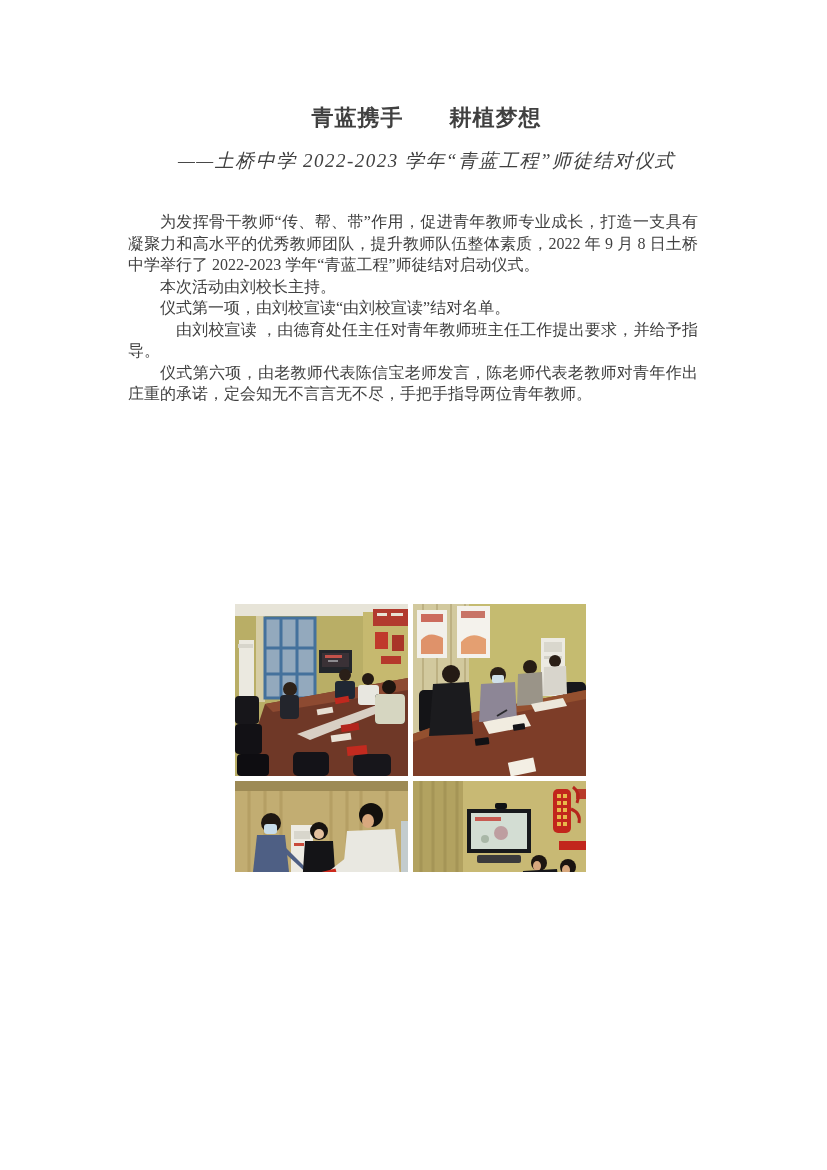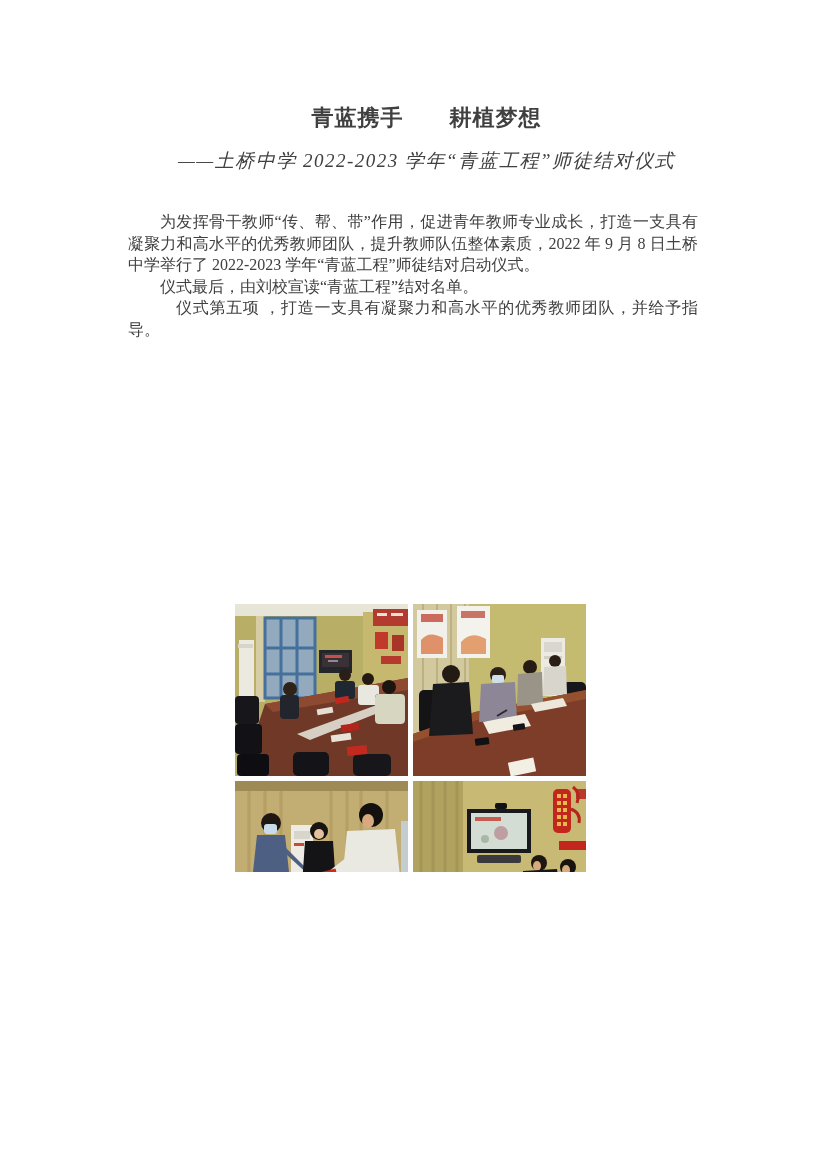--- a/index.html
+++ b/index.html
@@ -59,22 +59,24 @@
 <body>
 
 <div class="page">
 
   <div class="doc-title">青蓝携手　　耕植梦想</div>
 
   <div class="doc-subtitle">——土桥中学 2022-2023 学年“青蓝工程”师徒结对仪式</div>
 
   <div class="doc-body">
     <p>为发挥骨干教师“传、帮、带”作用，促进青年教师专业成长，打造一支具有凝聚力和高水平的优秀教师团队，提升教师队伍整体素质，2022 年 9 月 8 日土桥中学举行了 2022-2023 学年“青蓝工程”师徒结对启动仪式。</p>
-    <p>仪式最后，由刘校宣读“青蓝工程”结对名单。</p>
-    <p class="indent-mid">仪式第五项 ，打造一支具有凝聚力和高水平的优秀教师团队，并给予指导。</p>
+    <p>本次活动由刘校长主持。</p>
+    <p>仪式第一项，由刘校宣读“由刘校宣读”结对名单。</p>
+    <p class="indent-mid">由刘校宣读 ，由德育处任主任对青年教师班主任工作提出要求，并给予指导。</p>
+    <p>仪式第六项，由老教师代表陈信宝老师发言，陈老师代表老教师对青年作出庄重的承诺，定会知无不言言无不尽，手把手指导两位青年教师。</p>
   </div>
 
   <div class="photo-grid">
 
     <figure aria-label="会议室全景：刘校长主持启动仪式，教师围坐会议桌，屏幕显示会议内容">
       <svg viewBox="0 0 173 172" xmlns="http://www.w3.org/2000/svg">
         <rect width="173" height="172" fill="#b9ae66"></rect>
         <rect width="173" height="12" fill="#e7e4d8"></rect>
         <rect x="128" y="8" width="45" height="110" fill="#c6b96f"></rect>
         <rect x="4" y="36" width="15" height="62" fill="#ebe9e0"></rect>

